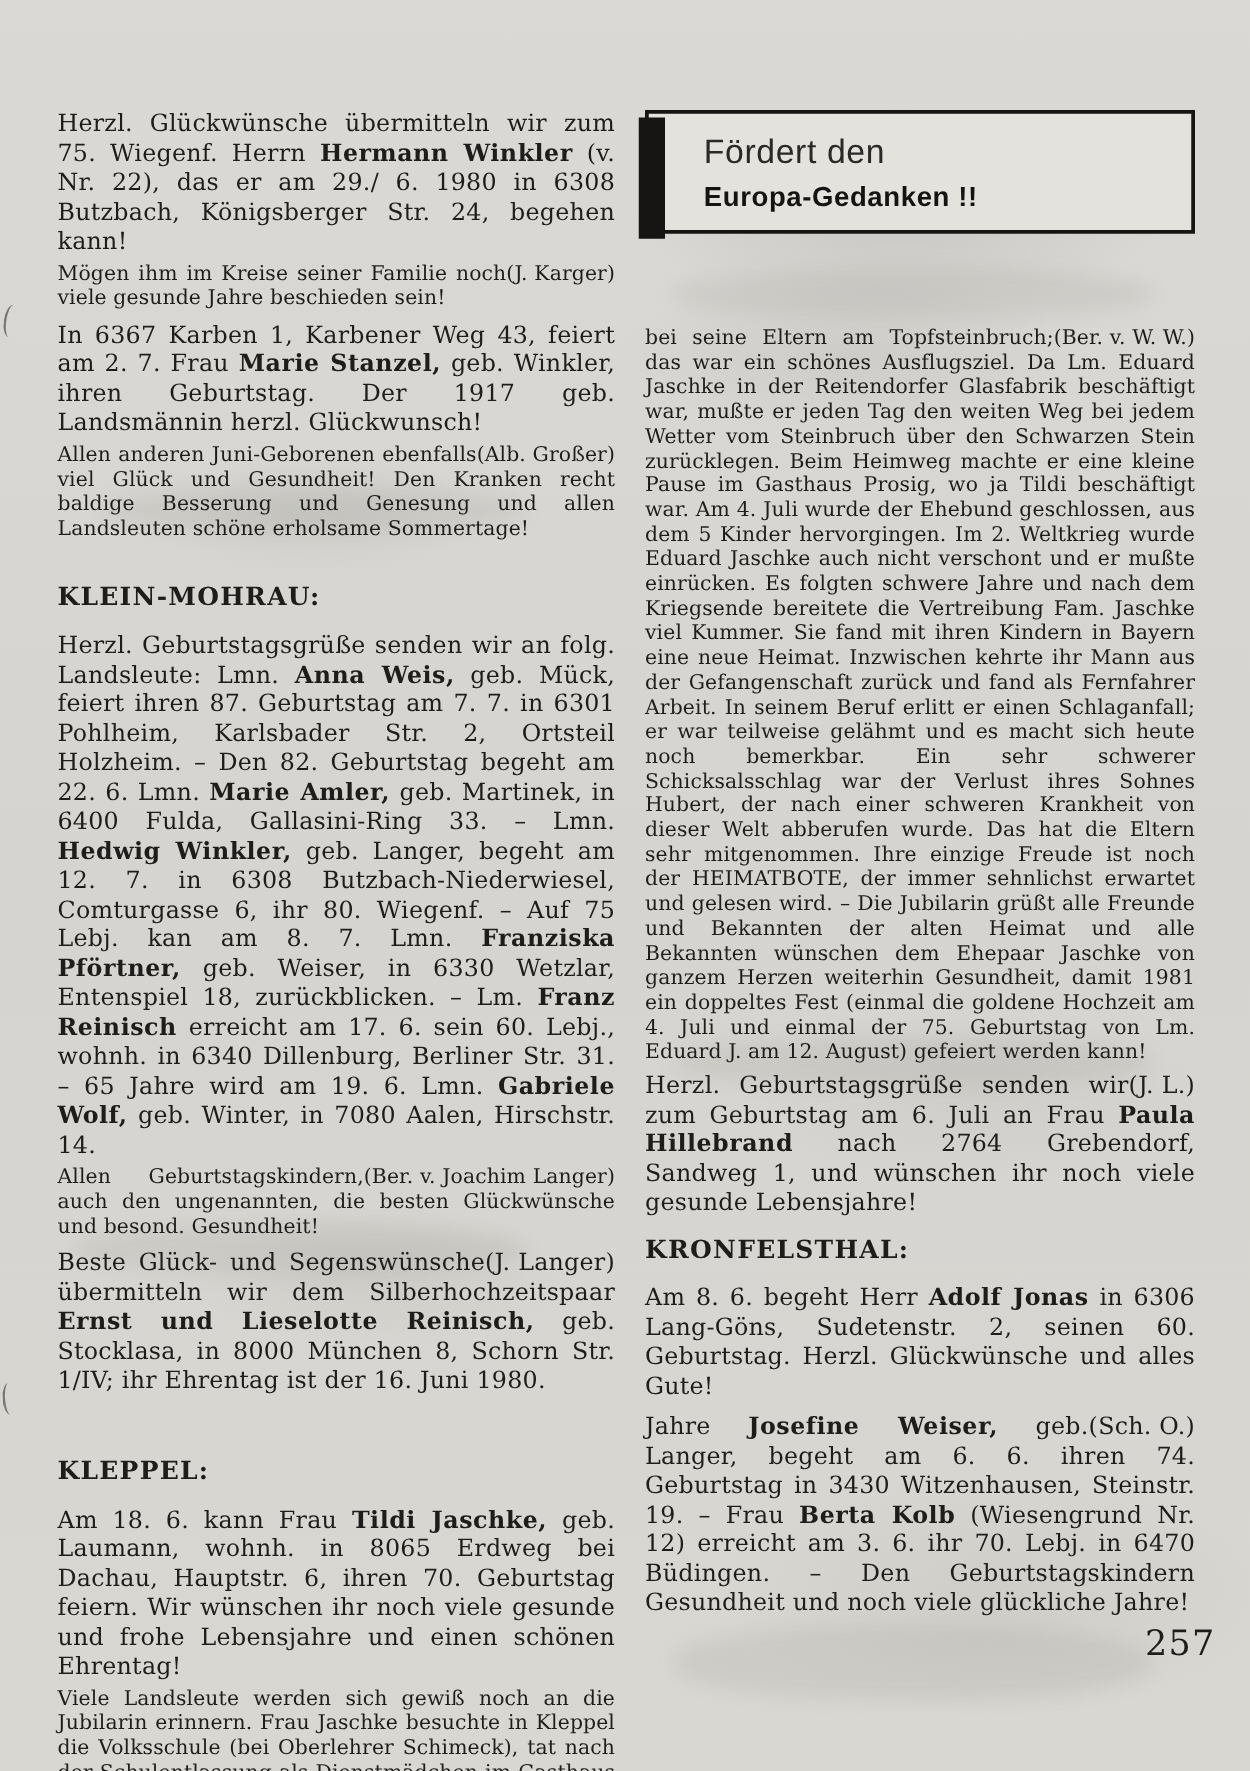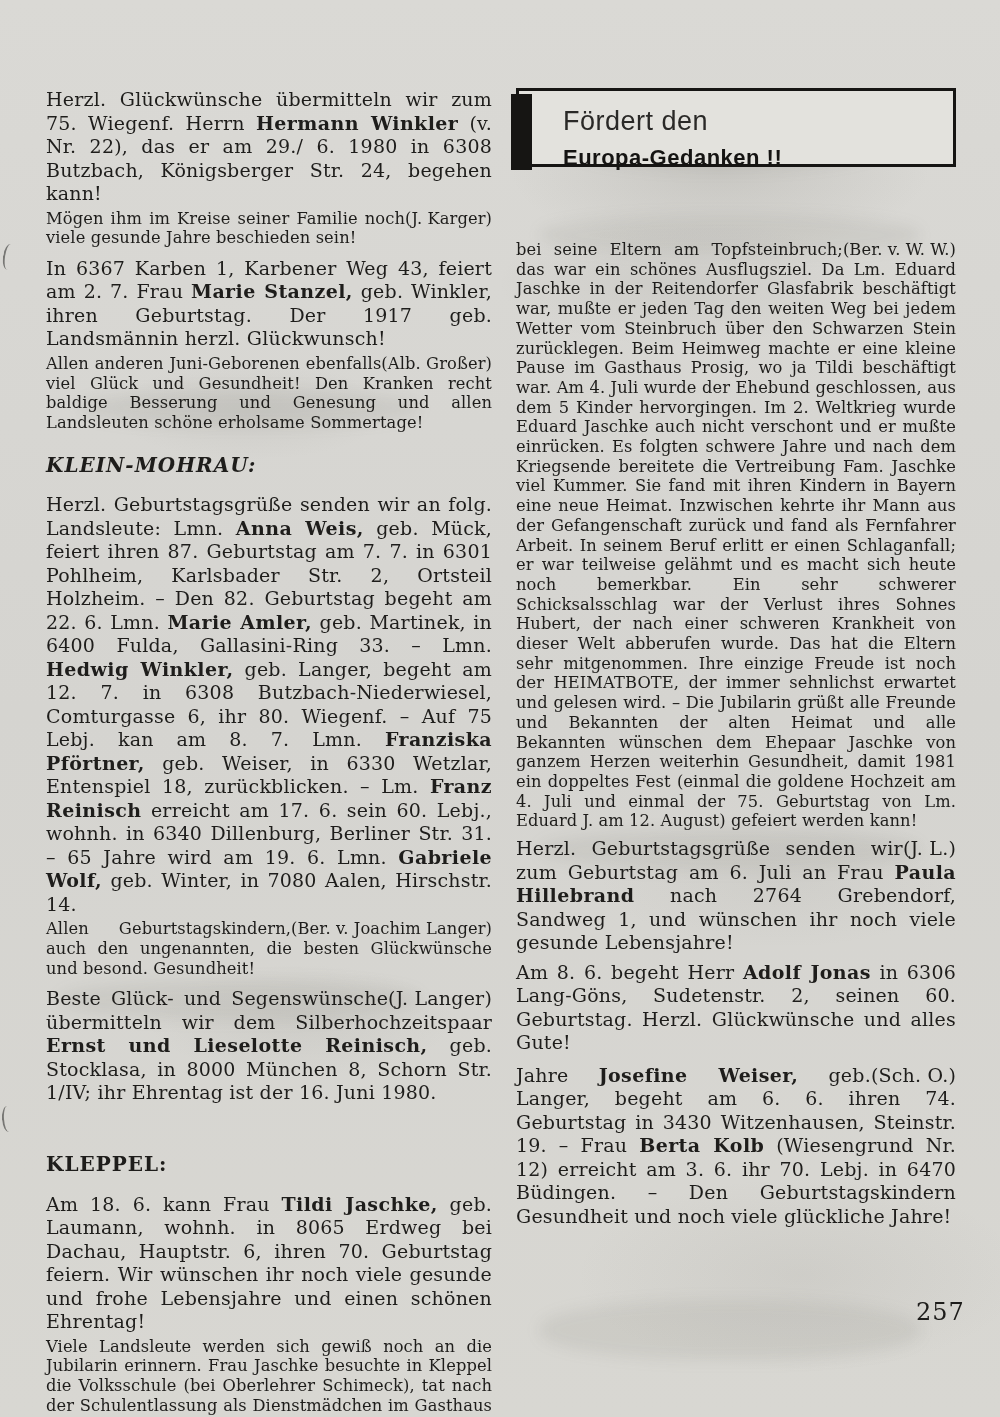--- a/index.html
+++ b/index.html
@@ -32,40 +32,40 @@
   .body-text b, .small-text b{letter-spacing:0.4px;}
   .sig{float:right;}
   .section-heading{
     font-weight:bold;font-size:20px;line-height:24px;letter-spacing:1px;
     text-align:left;
   }
   
   .mt-tiny{margin-top:3px;}
   .mt-small{margin-top:9px;}
   .mt-para{margin-top:6px;}
-  .mt-section{margin-top:20px;font-style:italic;}
+  .mt-section{margin-top:32px;}
   .mt-kleppel{margin-top:47px;}
   .mt-kratzdorf{margin-top:57px;}
   .mt-kron{margin-top:12px;}
   .mt-cont{margin-top:73px;}
   
   .promo-box{
     position:relative;border:3px solid #161513;background:#e3e2dd;
-    height:79px;box-sizing:border-box;
+    height:99px;box-sizing:border-box;
     font-family:"Liberation Sans","DejaVu Sans",sans-serif;
     padding:14px 0 0 44px;
   }
   .promo-bar{
     position:absolute;left:-8px;top:3px;width:21px;height:104%;
     background:#161513;
   }
   .promo-line1{font-size:27px;line-height:32px;color:#2a2927;letter-spacing:0.5px;}
   .promo-line2{font-size:22px;line-height:42px;font-weight:bold;color:#151412;letter-spacing:0.5px;}
   .page-number{
-    position:absolute;left:916px;top:1298px;font-size:24px;letter-spacing:1px;
+    position:absolute;left:916px;top:1298px;font-size:28px;letter-spacing:1px;
   }
   .margin-mark{
     position:absolute;width:10px;height:26px;border-left:2.5px solid rgba(40,40,38,0.55);
     border-radius:50% 0 0 50%;
   }
   .mark-1{left:3px;top:244px;transform:rotate(8deg);}
   .mark-2{left:2px;top:1106px;transform:rotate(-4deg);}
   .smudge{position:absolute;background:rgba(110,108,100,0.10);filter:blur(7px);border-radius:45%;}
 </style>
 </head>
@@ -125,20 +125,21 @@
 
   <p class="small-text mt-cont">
     <span class="sig">(Ber. v. W. W.)</span><span><span>bei seine Eltern am Topfsteinbruch; das war ein schönes Ausflugsziel. Da Lm. Eduard Jaschke in der Reitendorfer Glasfabrik beschäftigt war, mußte er jeden Tag den weiten Weg bei jedem Wetter vom Steinbruch über den Schwarzen Stein zurücklegen. Beim Heimweg machte er eine kleine Pause im Gasthaus Prosig, wo ja Tildi beschäftigt war. Am 4. Juli wurde der Ehebund geschlossen, aus dem 5 Kinder hervorgingen. Im 2. Weltkrieg wurde Eduard Jaschke auch nicht verschont und er mußte einrücken. Es folgten schwere Jahre und nach dem Kriegsende bereitete die Vertreibung Fam. Jaschke viel Kummer. Sie fand mit ihren Kindern in Bayern eine neue Heimat. Inzwischen kehrte ihr Mann aus der Gefangenschaft zurück und fand als Fernfahrer Arbeit. In seinem Beruf erlitt er einen Schlaganfall; er war teilweise gelähmt und es macht sich heute noch bemerkbar. Ein sehr schwerer Schicksalsschlag war der Verlust ihres Sohnes Hubert, der nach einer schweren Krankheit von dieser Welt abberufen wurde. Das hat die Eltern sehr mitgenommen. Ihre einzige Freude ist noch der HEIMATBOTE, der immer sehnlichst erwartet und gelesen wird. – Die Jubilarin grüßt alle Freunde und Bekannten der alten Heimat und alle Bekannten wünschen dem Ehepaar Jaschke von ganzem Herzen weiterhin Gesundheit, damit 1981 ein doppeltes Fest (einmal die goldene Hochzeit am 4. Juli und einmal der 75. Geburtstag von Lm. Eduard J. am 12. August) gefeiert werden kann!</span></span>
   </p>
 
 
   <p class="body-text mt-para">
     <span class="sig">(J. L.)</span><span><span>Herzl. Geburtstagsgrüße senden wir zum Geburtstag am 6. Juli an Frau </span><b>Paula Hillebrand</b><span> nach 2764 Grebendorf, Sandweg 1, und wünschen ihr noch viele gesunde Lebensjahre!</span></span>
   </p>
 
+  <h2 class="section-heading mt-kron">KRONFELSTHAL:</h2>
 
   <p class="body-text mt-para"><span>Am 8. 6. begeht Herr </span><b>Adolf Jonas</b><span> in 6306 Lang-Göns, Sudetenstr. 2, seinen 60. Geburtstag. Herzl. Glückwünsche und alles Gute!</span></p>
 
   <p class="body-text mt-small">
     <span class="sig">(Sch. O.)</span><span><span>Jahre </span><b>Josefine Weiser,</b><span> geb. Langer, begeht am 6. 6. ihren 74. Geburtstag in 3430 Witzenhausen, Steinstr. 19. – Frau </span><b>Berta Kolb</b><span> (Wiesengrund Nr. 12) erreicht am 3. 6. ihr 70. Lebj. in 6470 Büdingen. – Den Geburtstagskindern Gesundheit und noch viele glückliche Jahre!</span></span>
   </p>
 
 </div>
 
 <div class="page-number">257</div>

